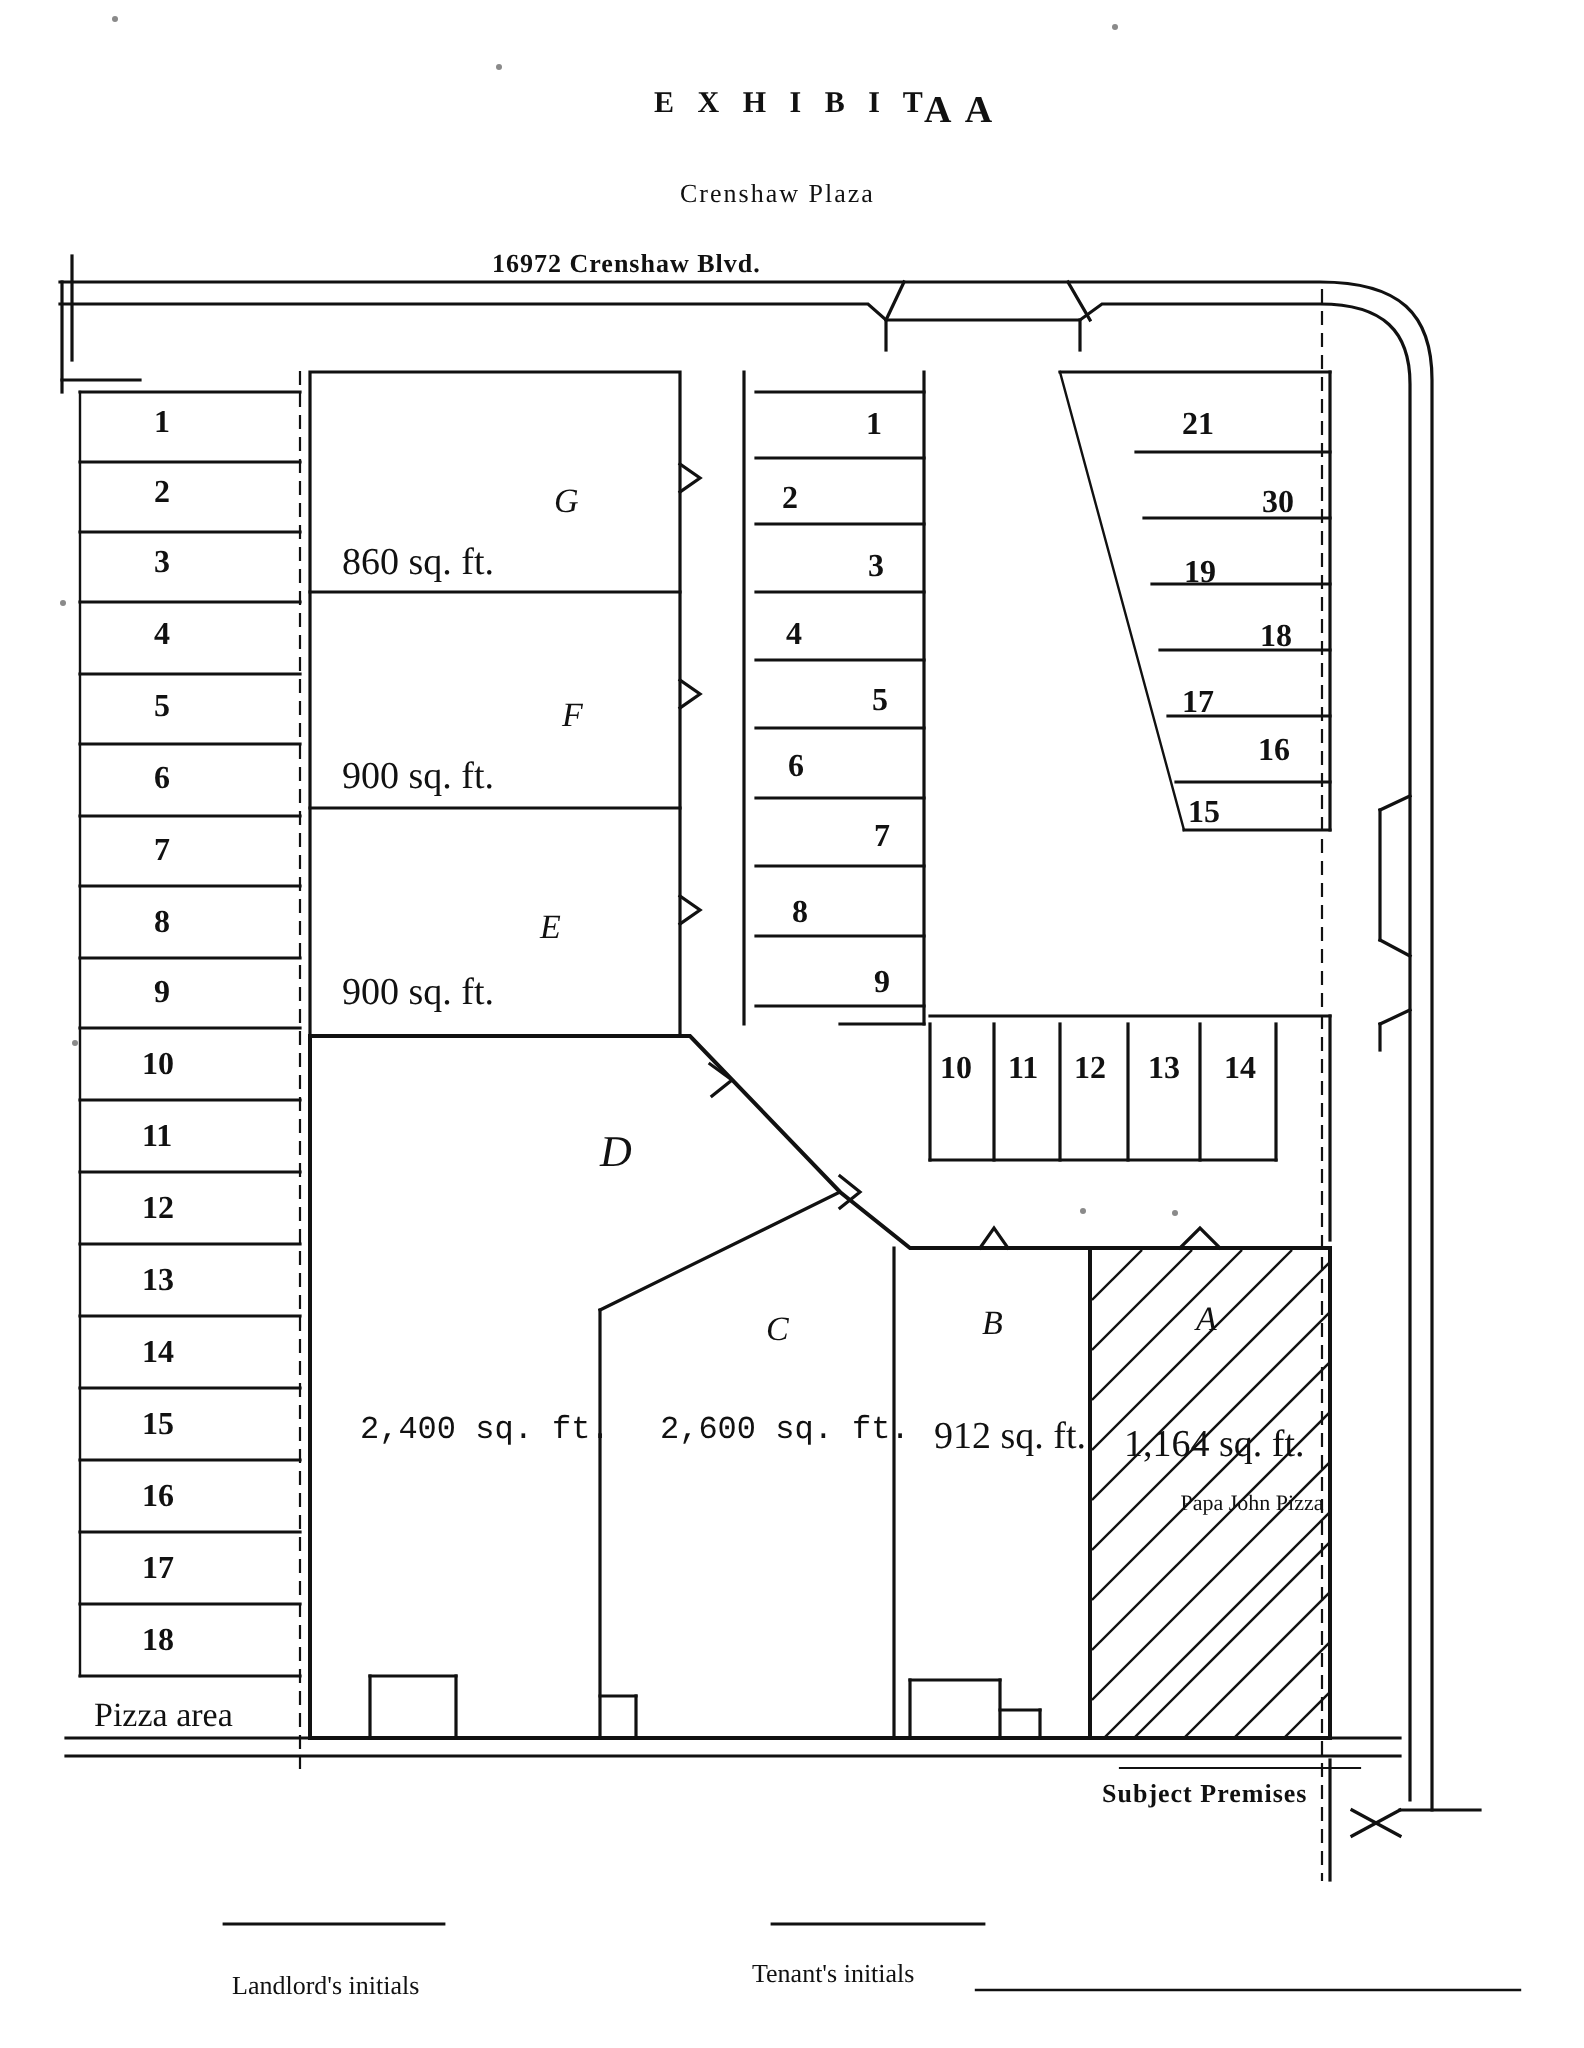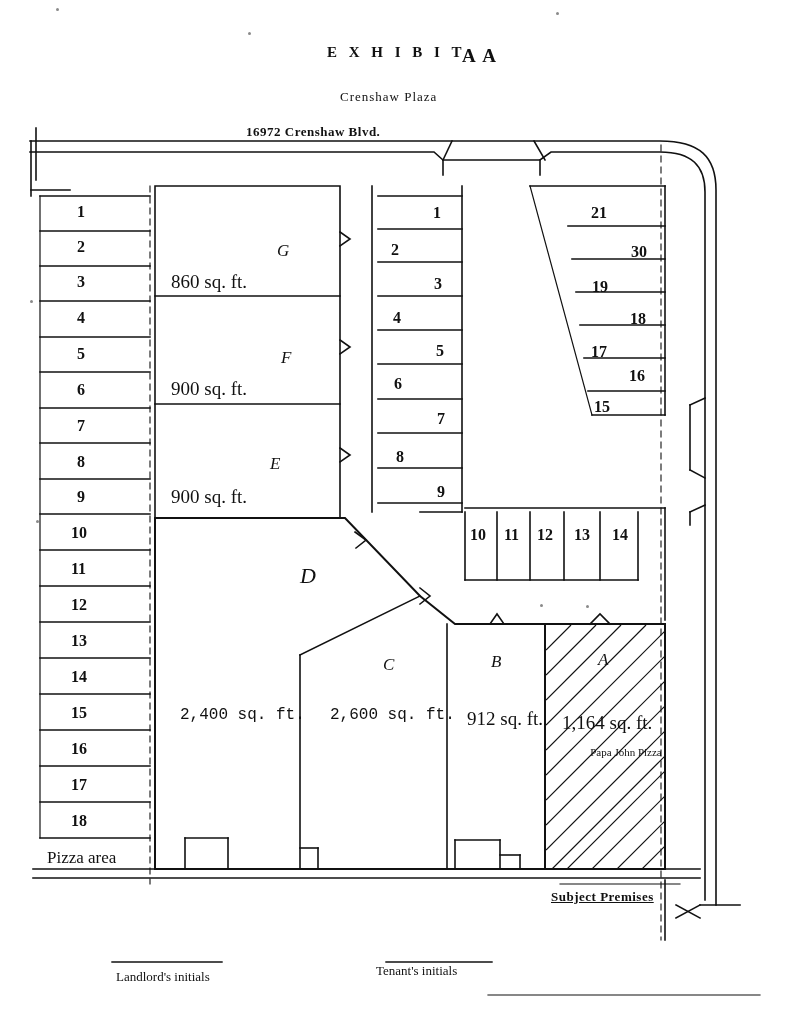--- a/index.html
+++ b/index.html
@@ -86,20 +86,21 @@
   }
   .subject {
     font-family: "Liberation Serif", serif;
     font-size: 13px;
     font-weight: bold;
     letter-spacing: 0.5px;
   }
   .footer-label {
     font-family: "Liberation Serif", serif;
     font-size: 13px;
+    margin-top: 16px;
   }
   .watermark {
     font-family: "Liberation Serif", serif;
     font-size: 30px;
     font-weight: bold;
     color: #8e8e8e;
     letter-spacing: -1px;
   }
   .speck {
     position: absolute;
@@ -328,21 +329,21 @@
 
   <div class="txt unit-letter" style="left:491px; top:652px;">B</div>
   <div class="txt sqft" style="left:467px; top:708px;">912 sq. ft.</div>
 
   <div class="txt unit-letter" style="left:598px; top:650px;">A</div>
   <div class="txt sqft" style="left:562px; top:712px;">1,164 sq. ft.</div>
   <div class="txt tenant-name" style="left:556px; top:746px;margin-left:30px;">Papa John Pizza</div>
 
   <div class="txt trash" style="left:47px; top:848px;">Pizza area</div>
 
-  <div class="txt subject" style="left:551px; top:889px;text-decoration:underline;">Subject Premises</div>
+  <div class="txt subject" style="left:551px; top:889px;">Subject Premises</div>
 
   <div class="txt footer-label" style="left:116px; top:969px;">Landlord's initials</div>
   <div class="txt footer-label" style="left:376px; top:963px;">Tenant's initials</div>
 
   <div class="speck" style="left:56px; top:8px; width:3px; height:3px;"></div>
   <div class="speck" style="left:248px; top:32px; width:3px; height:3px;"></div>
   <div class="speck" style="left:556px; top:12px; width:3px; height:3px;"></div>
   <div class="speck" style="left:30px; top:300px; width:3px; height:3px;"></div>
   <div class="speck" style="left:36px; top:520px; width:3px; height:3px;"></div>
   <div class="speck" style="left:540px; top:604px; width:3px; height:3px;"></div>

